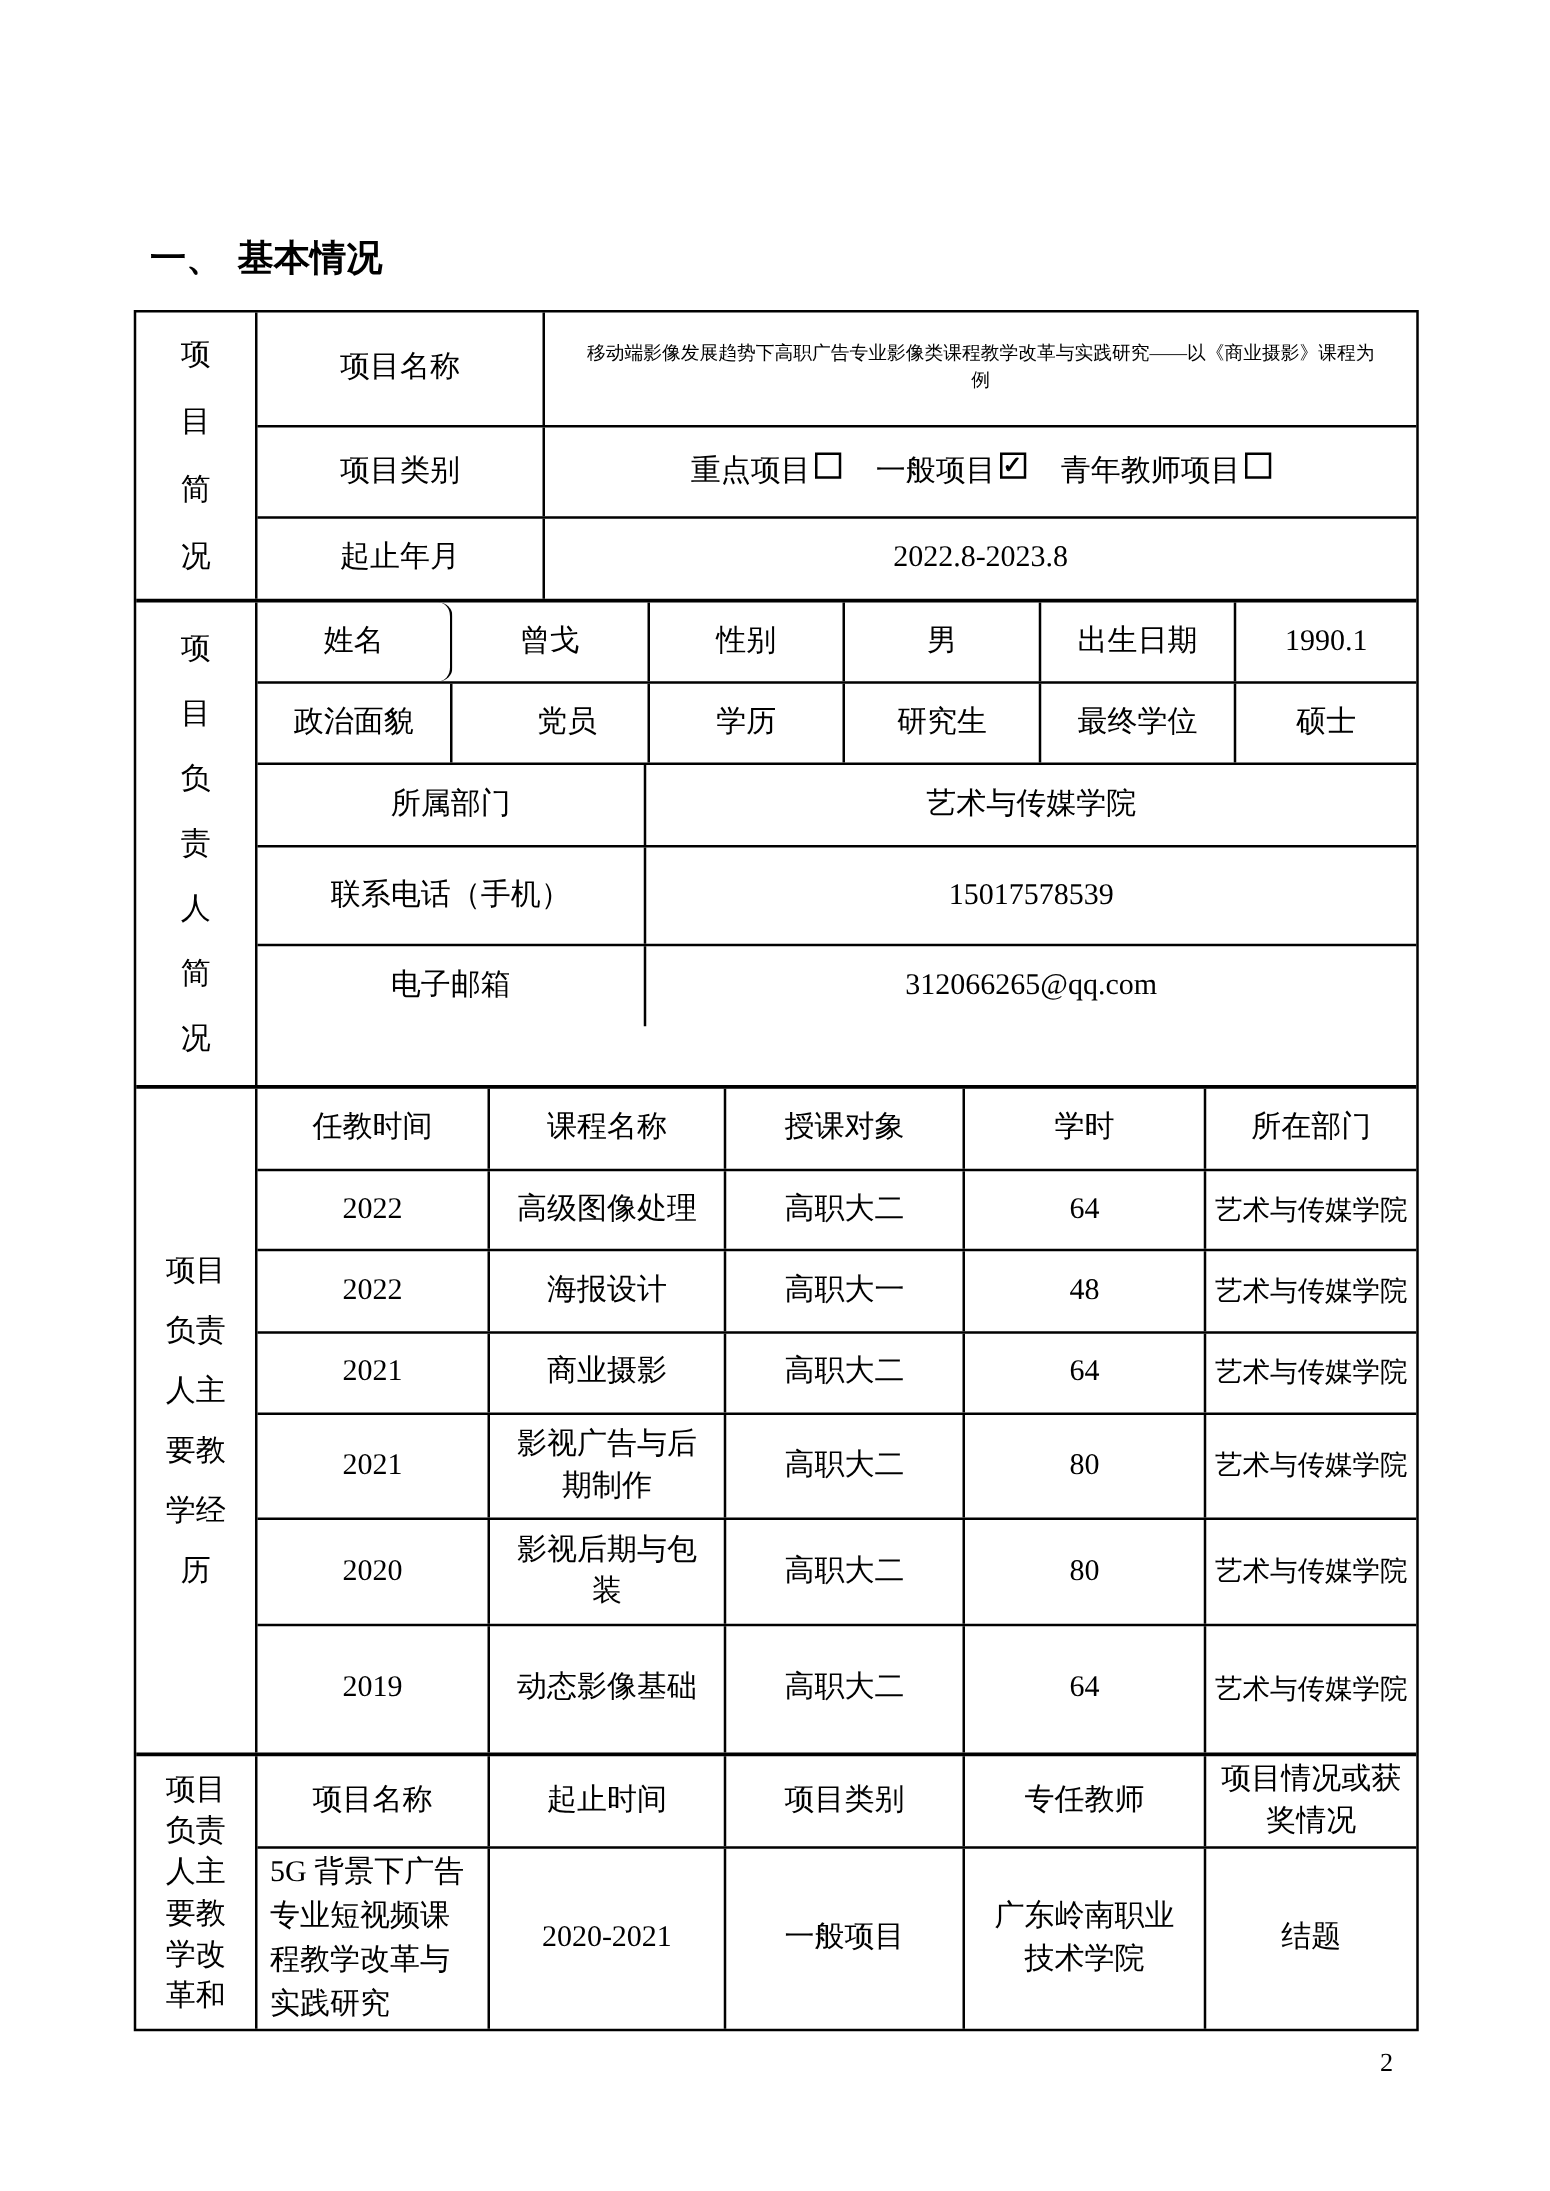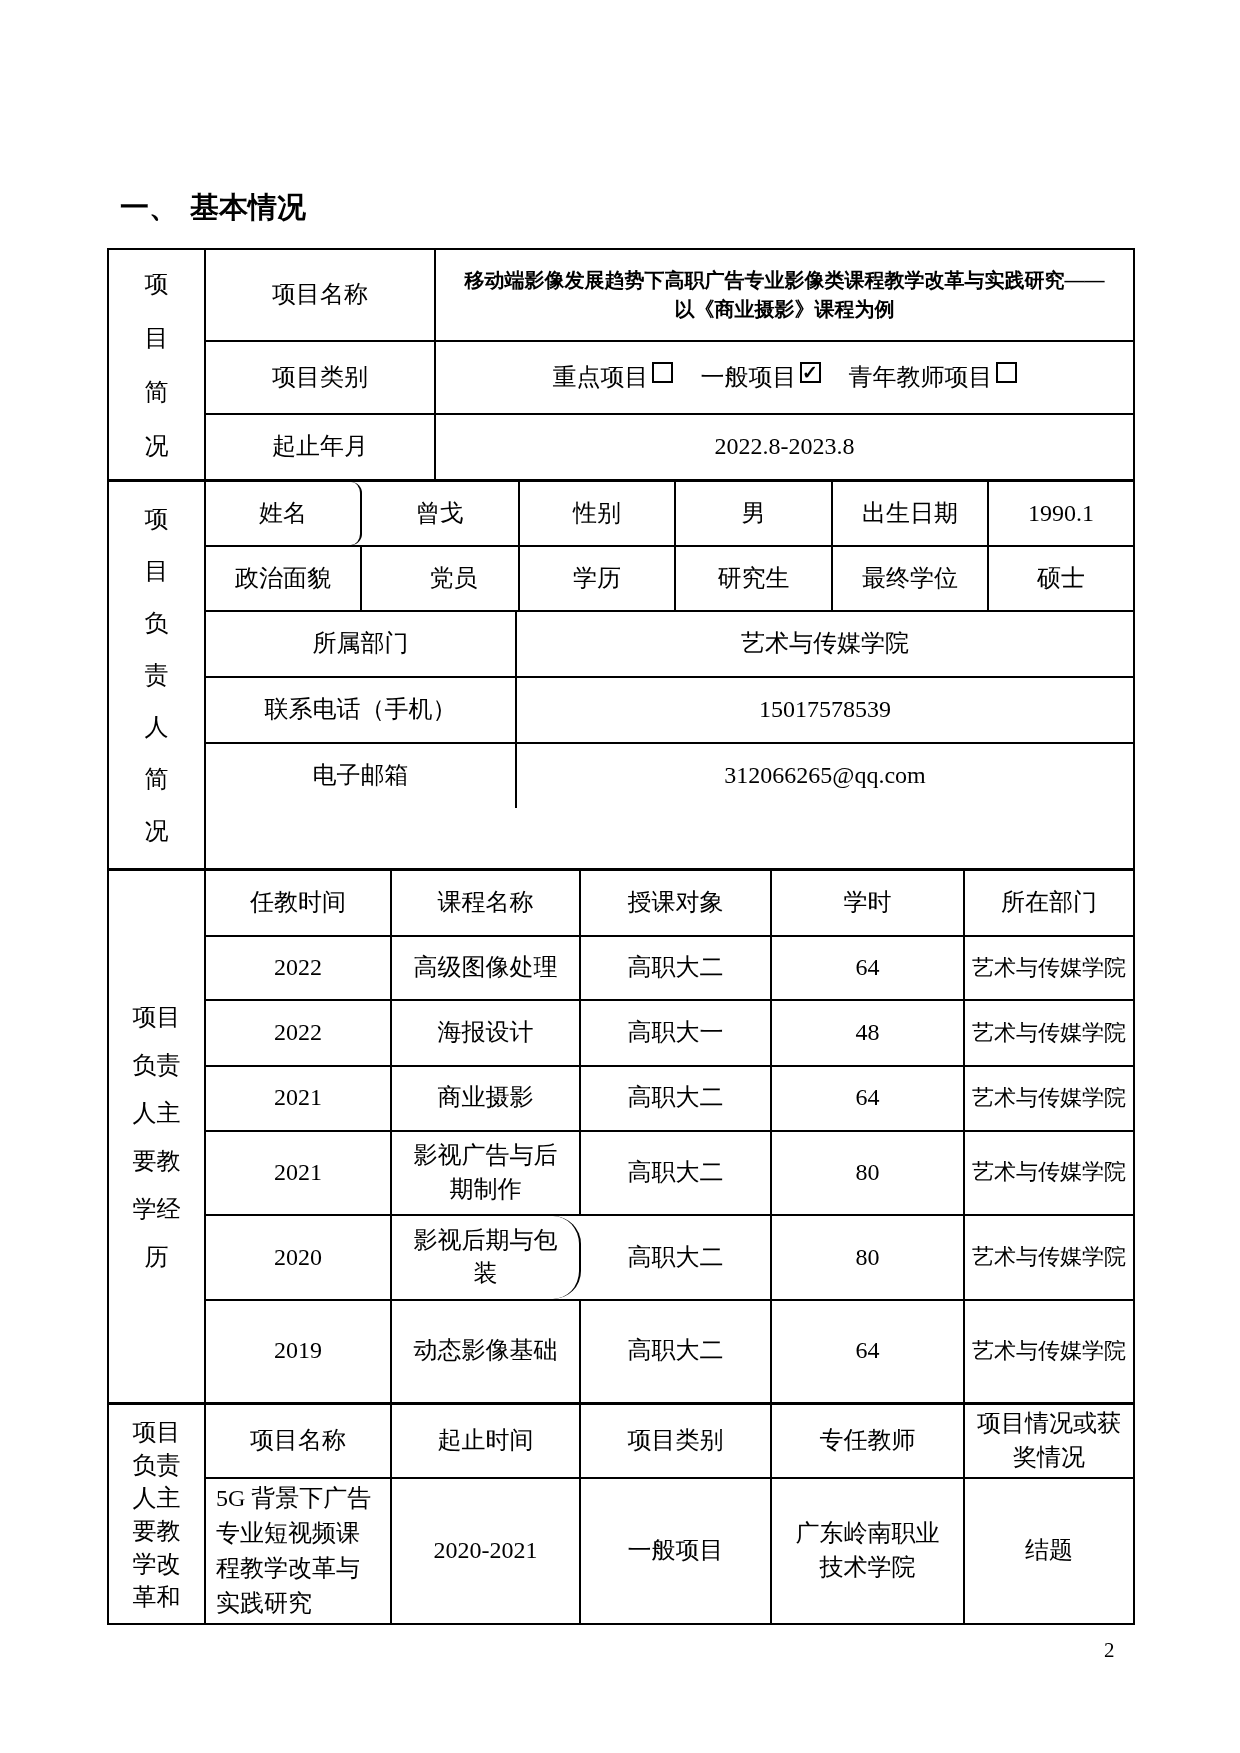--- a/index.html
+++ b/index.html
@@ -34,21 +34,21 @@
   .row{display:flex;box-sizing:border-box;min-width:0;}
   .row:not(:last-child){border-bottom:2px solid #000;}
   .cell{
     box-sizing:border-box;min-width:0;
     display:flex;align-items:center;justify-content:center;
     text-align:center;font-size:24px;line-height:1.4;
     padding:0 4px;
   }
   .cell:not(:last-child){border-right:2px solid #000;}
   .cell.grow{flex:1 1 auto;}
-  .project-name{font-size:20px;padding:0 28px;line-height:1.45;font-weight:bold;}
+  .project-name{font-size:15px;padding:0 28px;line-height:1.45;}
   .pad20{padding:0 20px;}
   .small{font-size:22px;padding:0 4px;}
   .s4-last-header{font-size:24px;padding:0 6px;}
   .left-align{justify-content:flex-start;text-align:left;padding:0 10px;line-height:1.45;}
   .opt{display:inline-flex;align-items:flex-start;white-space:nowrap;}
   .opt + .opt{margin-left:28px;}
   .checkbox{
     display:inline-flex;align-items:center;justify-content:center;
     width:21px;height:21px;border:2px solid #000;box-sizing:border-box;
     margin-left:3px;font-size:19px;font-weight:bold;line-height:1;
@@ -131,21 +131,21 @@
           <div class="cell" style="flex:0 0 158px;padding-left:31px;">党员</div>
           <div class="cell" style="flex:0 0 156px;">学历</div>
           <div class="cell" style="flex:0 0 157px;">研究生</div>
           <div class="cell" style="flex:0 0 156px;">最终学位</div>
           <div class="cell grow">硕士</div>
         </div>
         <div class="row" style="height:66px;">
           <div class="cell" style="flex:0 0 311px;">所属部门</div>
           <div class="cell grow">艺术与传媒学院</div>
         </div>
-        <div class="row" style="height:66px;">
+        <div class="row" style="height:79px;">
           <div class="cell" style="flex:0 0 311px;">联系电话（手机）</div>
           <div class="cell grow">15017578539</div>
         </div>
         <div class="row" style="height:64px;">
           <div class="cell" style="flex:0 0 311px;">电子邮箱</div>
           <div class="cell grow">312066265@qq.com</div>
         </div>
       </div>
     </div>
 
@@ -189,21 +189,21 @@
         </div>
         <div class="row" style="height:85px;">
           <div class="cell" style="flex:0 0 186px;">2021</div>
           <div class="cell pad20" style="flex:0 0 189px;">影视广告与后期制作</div>
           <div class="cell" style="flex:0 0 191px;">高职大二</div>
           <div class="cell" style="flex:0 0 193px;">80</div>
           <div class="cell grow small">艺术与传媒学院</div>
         </div>
         <div class="row" style="height:85px;">
           <div class="cell" style="flex:0 0 186px;">2020</div>
-          <div class="cell pad20" style="flex:0 0 189px;border-radius:28px;">影视后期与包装</div>
+          <div class="cell pad20" style="flex:0 0 189px;">影视后期与包装</div>
           <div class="cell" style="flex:0 0 191px;">高职大二</div>
           <div class="cell" style="flex:0 0 193px;">80</div>
           <div class="cell grow small">艺术与传媒学院</div>
         </div>
         <div class="row" style="height:102px;">
           <div class="cell" style="flex:0 0 186px;">2019</div>
           <div class="cell pad20" style="flex:0 0 189px;">动态影像基础</div>
           <div class="cell" style="flex:0 0 191px;">高职大二</div>
           <div class="cell" style="flex:0 0 193px;">64</div>
           <div class="cell grow small">艺术与传媒学院</div>

